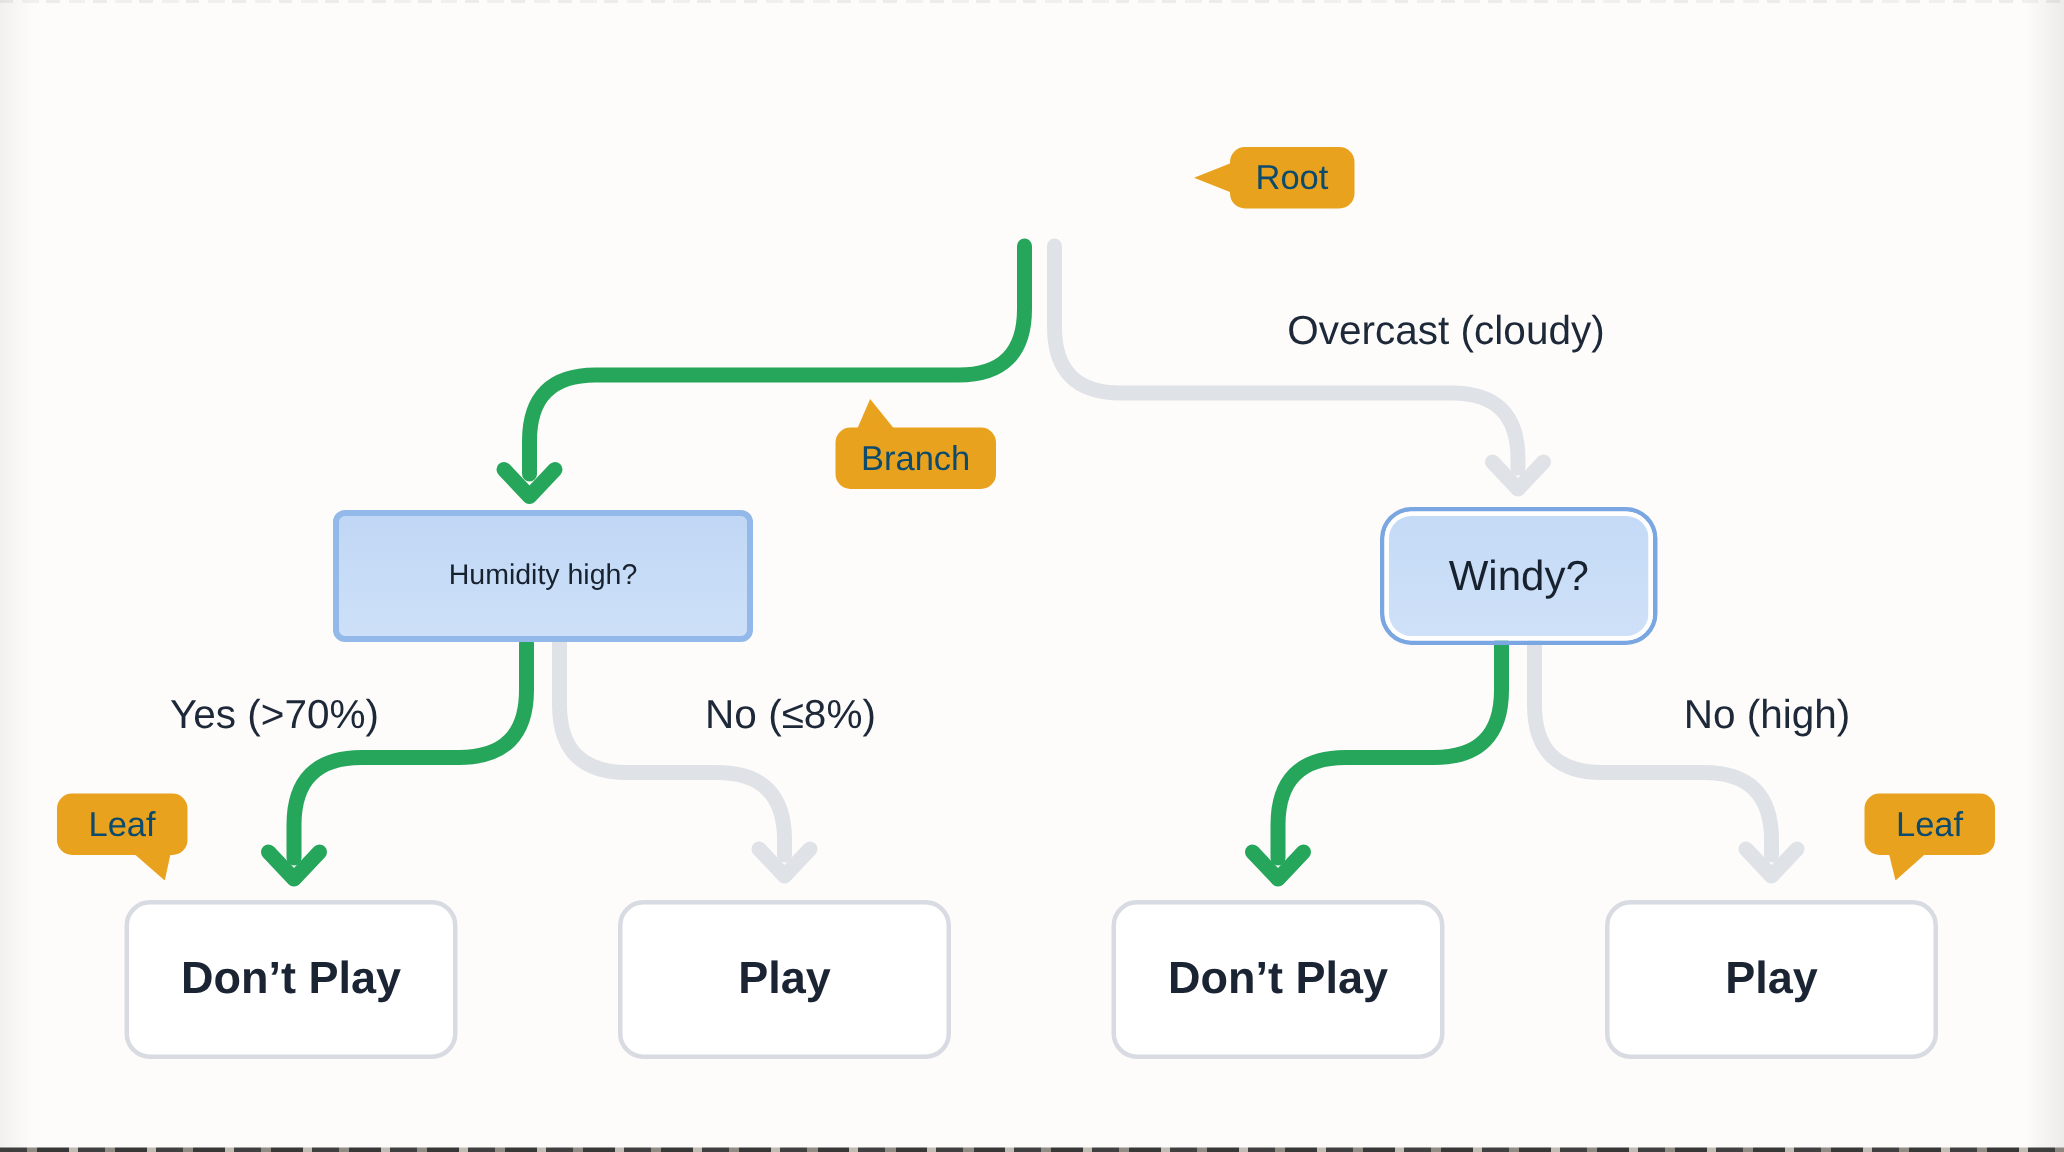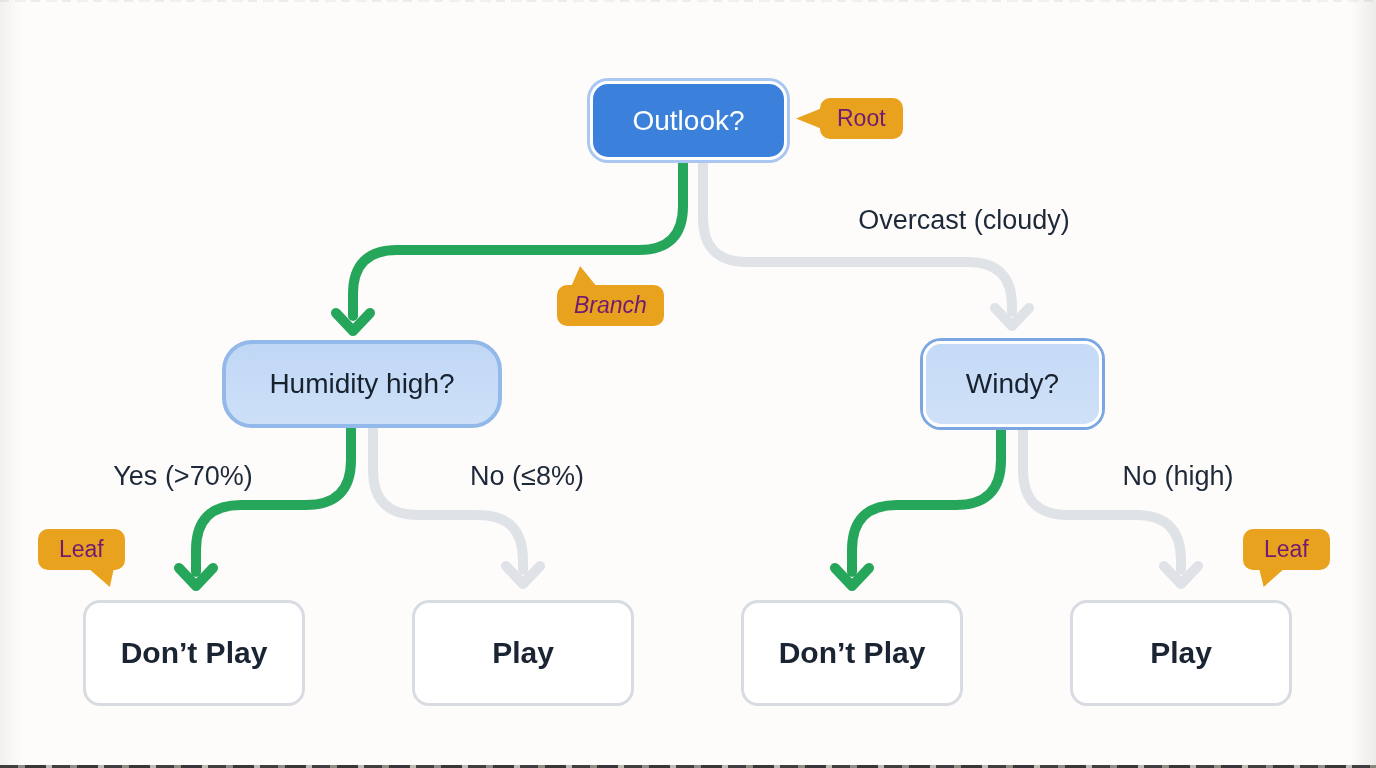--- a/index.html
+++ b/index.html
@@ -36,22 +36,22 @@
     white-space:nowrap;
   }
   .node-root {
     left:590px; top:81px; width:197px; height:79px;
     background:#3b80da; color:#ffffff; font-size:28px;
     border:3px solid #ffffff; border-radius:18px;
     box-shadow:0 0 0 3px #a9c7f0;
   }
   .node-humidity {
     left:222px; top:340px; width:280px; height:88px;
-    background:linear-gradient(180deg,#c0d7f5,#cde0f8); color:#18222f; font-size:28px;
-    border:4px solid #93b8ea; border-radius:30px;
+    background:linear-gradient(180deg,#c0d7f5,#cde0f8); color:#18222f; font-size:19px;
+    border:4px solid #93b8ea; border-radius:8px;
   }
   .node-windy {
     left:923px; top:341px; width:179px; height:86px;
     background:linear-gradient(180deg,#c4daf6,#cfe1f8); color:#18222f; font-size:28px;
     border:3px solid #ffffff; border-radius:18px;
     box-shadow:0 0 0 3px #7aa6e2;
   }
   .node-leaf {
     width:222px; height:106px; top:600px;
     background:#ffffff; color:#1b2433; font-size:30px; font-weight:bold;
@@ -61,21 +61,21 @@
   .leaf-2 { left:412px; }
   .leaf-3 { left:741px; }
   .leaf-4 { left:1070px; }
 
   .edge-label {
     position:absolute; transform:translateX(-50%);
     color:#1d2839; font-size:27px; white-space:nowrap;
   }
 
   .callout {
-    position:absolute; background:#e9a21e; color:#701a75;
+    position:absolute; background:#e9a21e; color:#0c4a6e;
     border-radius:10px; padding:7px 17px; font-size:23px; white-space:nowrap;
   }
   .callout .tail {
     position:absolute; background:#e9a21e; display:block;
   }
   .tail-left   { left:-24px; top:50%; transform:translateY(-50%); width:26px; height:26px;
                  clip-path:polygon(100% 10%, 0 50%, 100% 90%); }
   .tail-up     { top:-19px; left:14px; width:26px; height:21px;
                  clip-path:polygon(35% 0, 100% 100%, 0 100%); }
   .tail-down-r { bottom:-18px; right:24px; width:28px; height:20px;
@@ -106,23 +106,20 @@
     <path stroke-width="10" d="M 179 568 L 196 586 L 213 568" stroke="#26a65b"></path>
     <path stroke-width="10" d="M 1001 429 L 1001 460 Q 1001 505 956 505 L 897 505 Q 852 505 852 550 L 852 572" stroke="#26a65b"></path>
     <path stroke-width="10" d="M 835 568 L 852 586 L 869 568" stroke="#26a65b"></path>
   </svg>
 
   <div class="edge-label" style="left:964px; top:205px;">Overcast (cloudy)</div>
   <div class="edge-label" style="left:183px; top:461px;">Yes (&gt;70%)</div>
   <div class="edge-label" style="left:527px; top:461px;">No (≤8%)</div>
   <div class="edge-label" style="left:1178px; top:461px;">No (high)</div>
 
-  <div class="node node-root">
-    <span>Outlook?</span>
-  </div>
   <div class="node node-humidity">
     <span>Humidity high?</span>
   </div>
   <div class="node node-windy">
     <span>Windy?</span>
   </div>
 
   <div class="node node-leaf leaf-1">
     <span>Don’t Play</span>
   </div>
@@ -133,21 +130,21 @@
     <span>Don’t Play</span>
   </div>
   <div class="node node-leaf leaf-4">
     <span>Play</span>
   </div>
 
   <div class="callout" style="left:820px; top:98px;">
     <span>Root</span>
     <span class="tail tail-left"></span>
   </div>
-  <div class="callout" style="left:557px; top:285px;font-style:italic;">
+  <div class="callout" style="left:557px; top:285px;">
     <span>Branch</span>
     <span class="tail tail-up"></span>
   </div>
   <div class="callout" style="left:38px; top:529px; padding:7px 21px;">
     <span>Leaf</span>
     <span class="tail tail-down"></span>
   </div>
   <div class="callout" style="left:1243px; top:529px; padding:7px 21px;">
     <span>Leaf</span>
     <span class="tail tail-down-l"></span>

